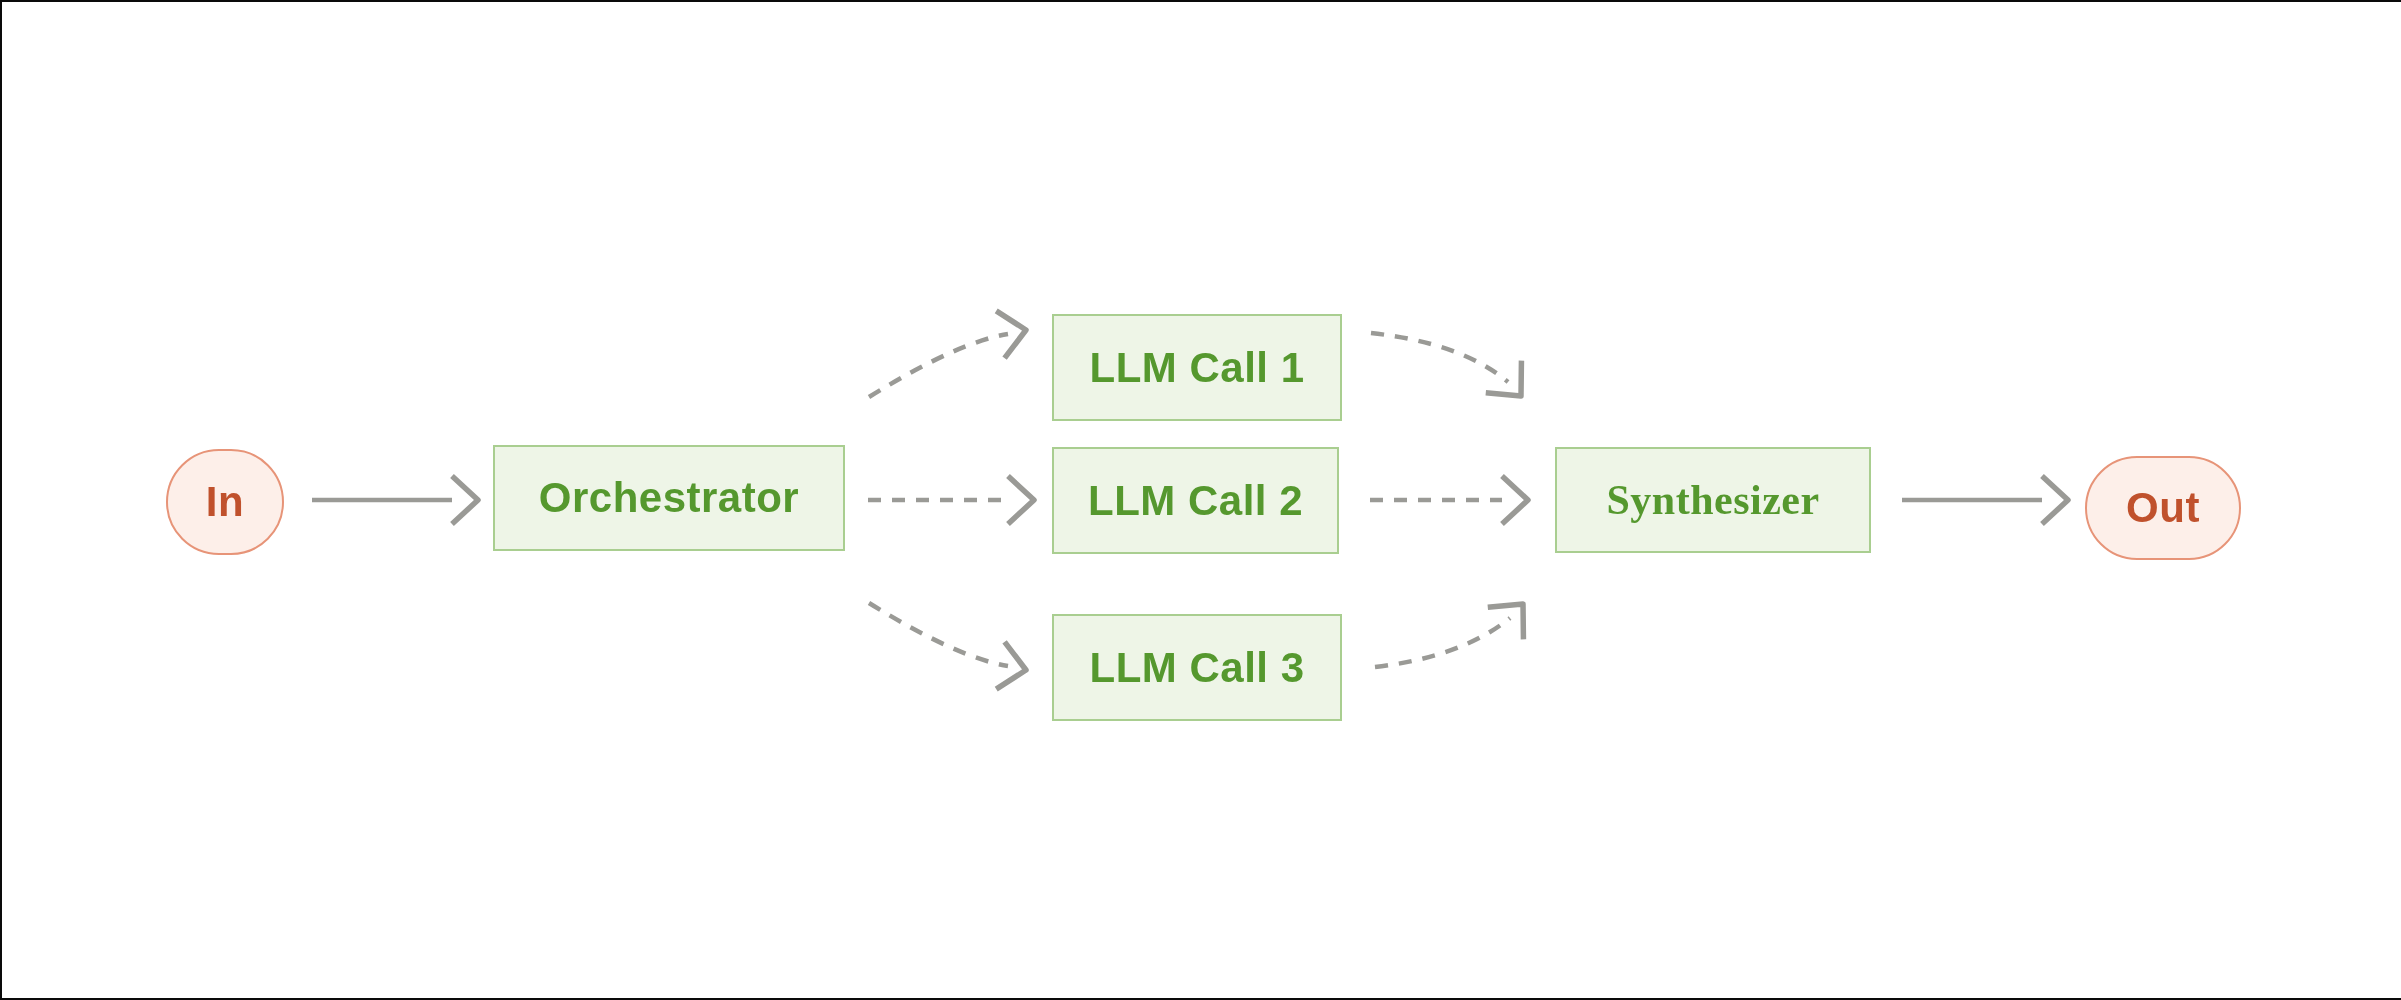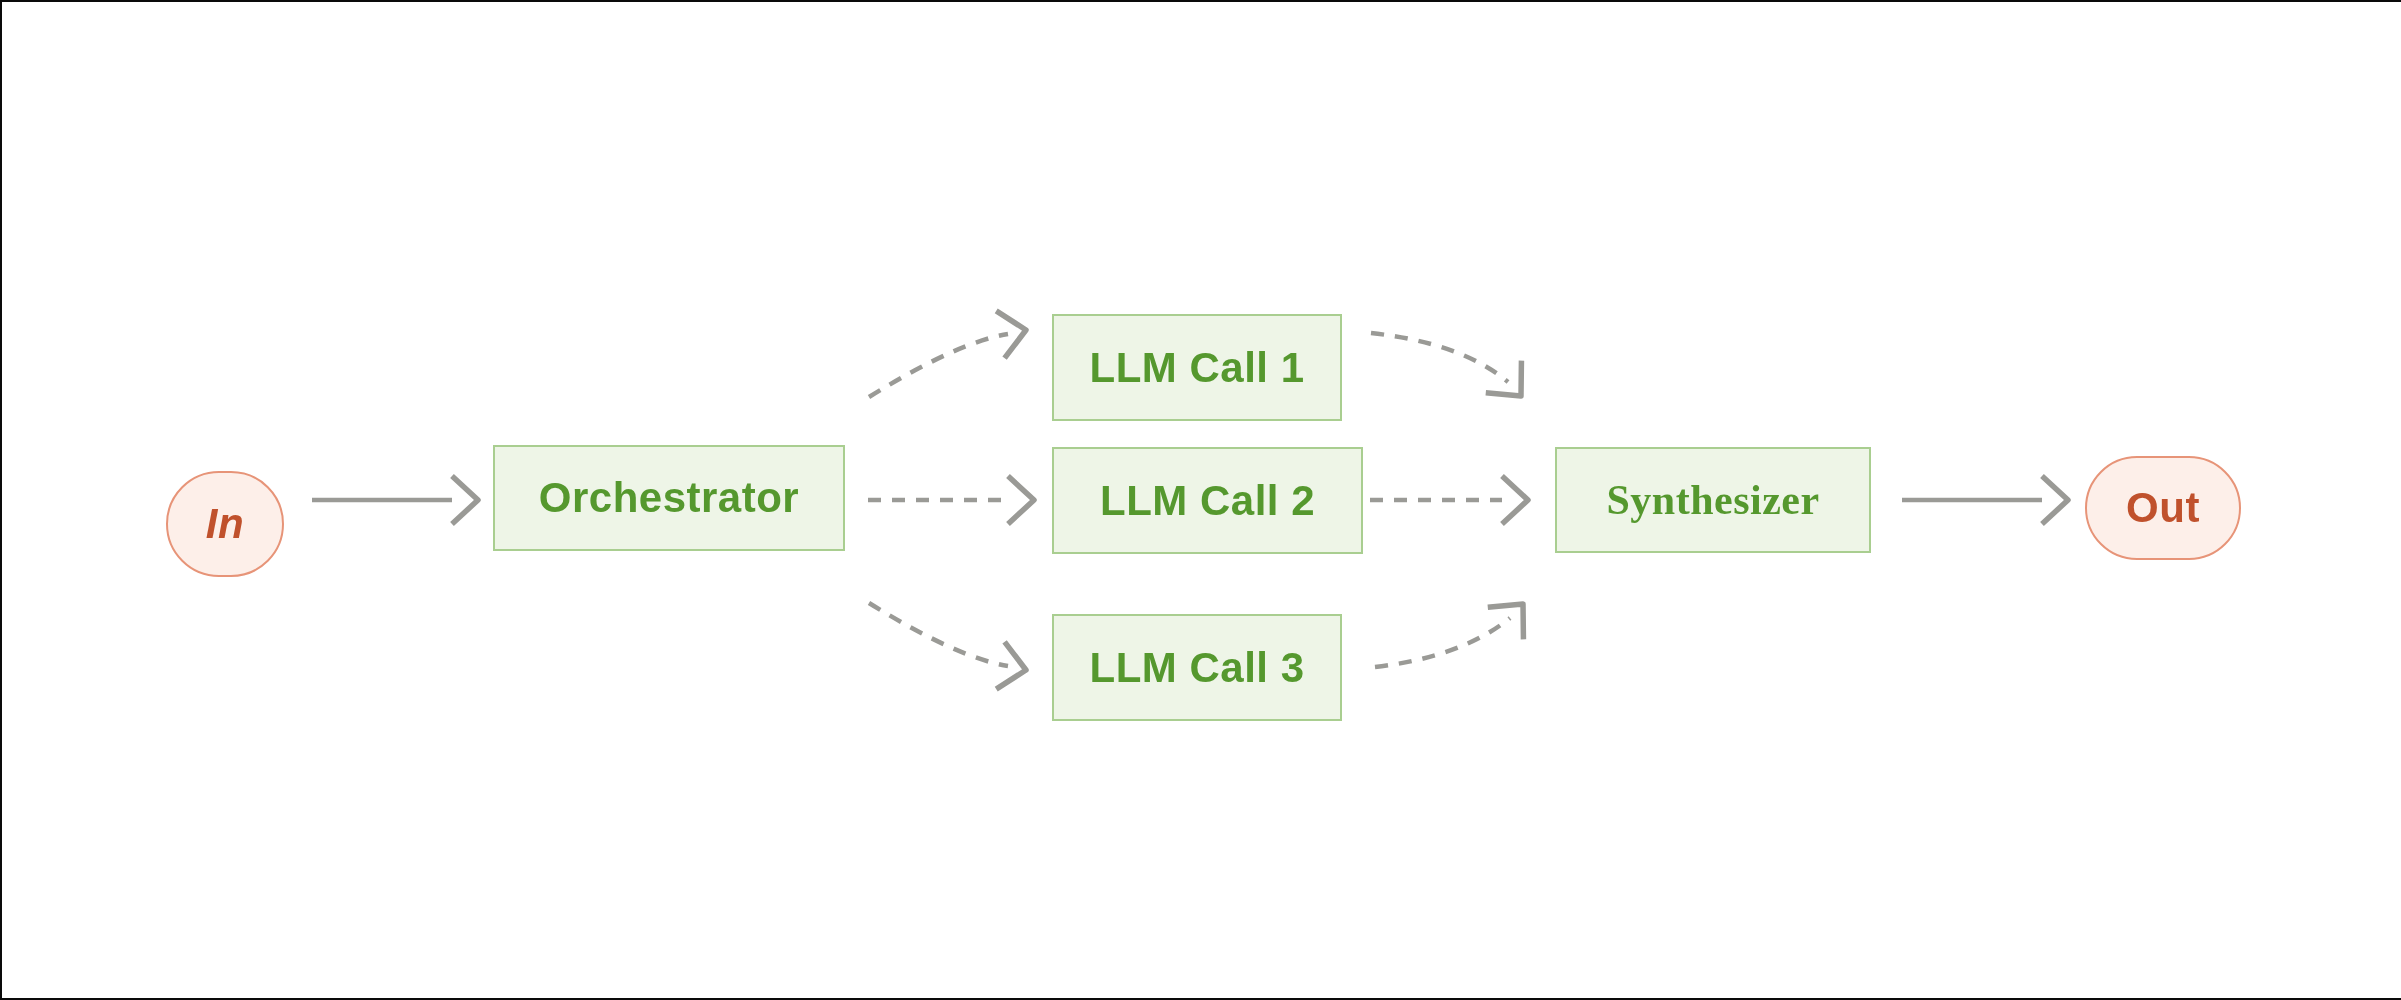--- a/index.html
+++ b/index.html
@@ -35,24 +35,24 @@
     background:var(--process-fill);
     border:2px solid var(--process-border);
     color:var(--process-text);
   }
   .terminal{
     background:var(--terminal-fill);
     border:2px solid var(--terminal-border);
     color:var(--terminal-text);
     border-radius:60px;
   }
-  .node-in{left:166px;top:471px;width:118px;height:106px;font-style:italic;}
+  .node-in{left:166px;top:449px;width:118px;height:106px;}
   .node-orchestrator{left:493px;top:445px;width:352px;height:106px;align-items:center;}
   .node-llm1{left:1052px;top:278px;width:290px;height:107px;margin-top:36px;}
-  .node-llm2{left:1052px;top:447px;width:311px;height:107px;}
+  .node-llm2{left:1052px;top:447px;width:287px;height:107px;}
   .node-llm3{left:1052px;top:614px;width:290px;height:107px;}
   .node-synthesizer{left:1555px;top:447px;width:316px;height:106px;font-family:Liberation Serif, serif;}
   .node-out{left:2085px;top:456px;width:156px;height:104px;}
   .frame-top{position:absolute;left:0;top:0;width:2401px;height:2px;background:var(--frame);}
   .frame-bottom{position:absolute;left:0;top:998px;width:2401px;height:2px;background:var(--frame);}
   .frame-left{position:absolute;left:0;top:0;width:2px;height:1000px;background:var(--frame);}
 </style>
 </head>
 <body>
 

